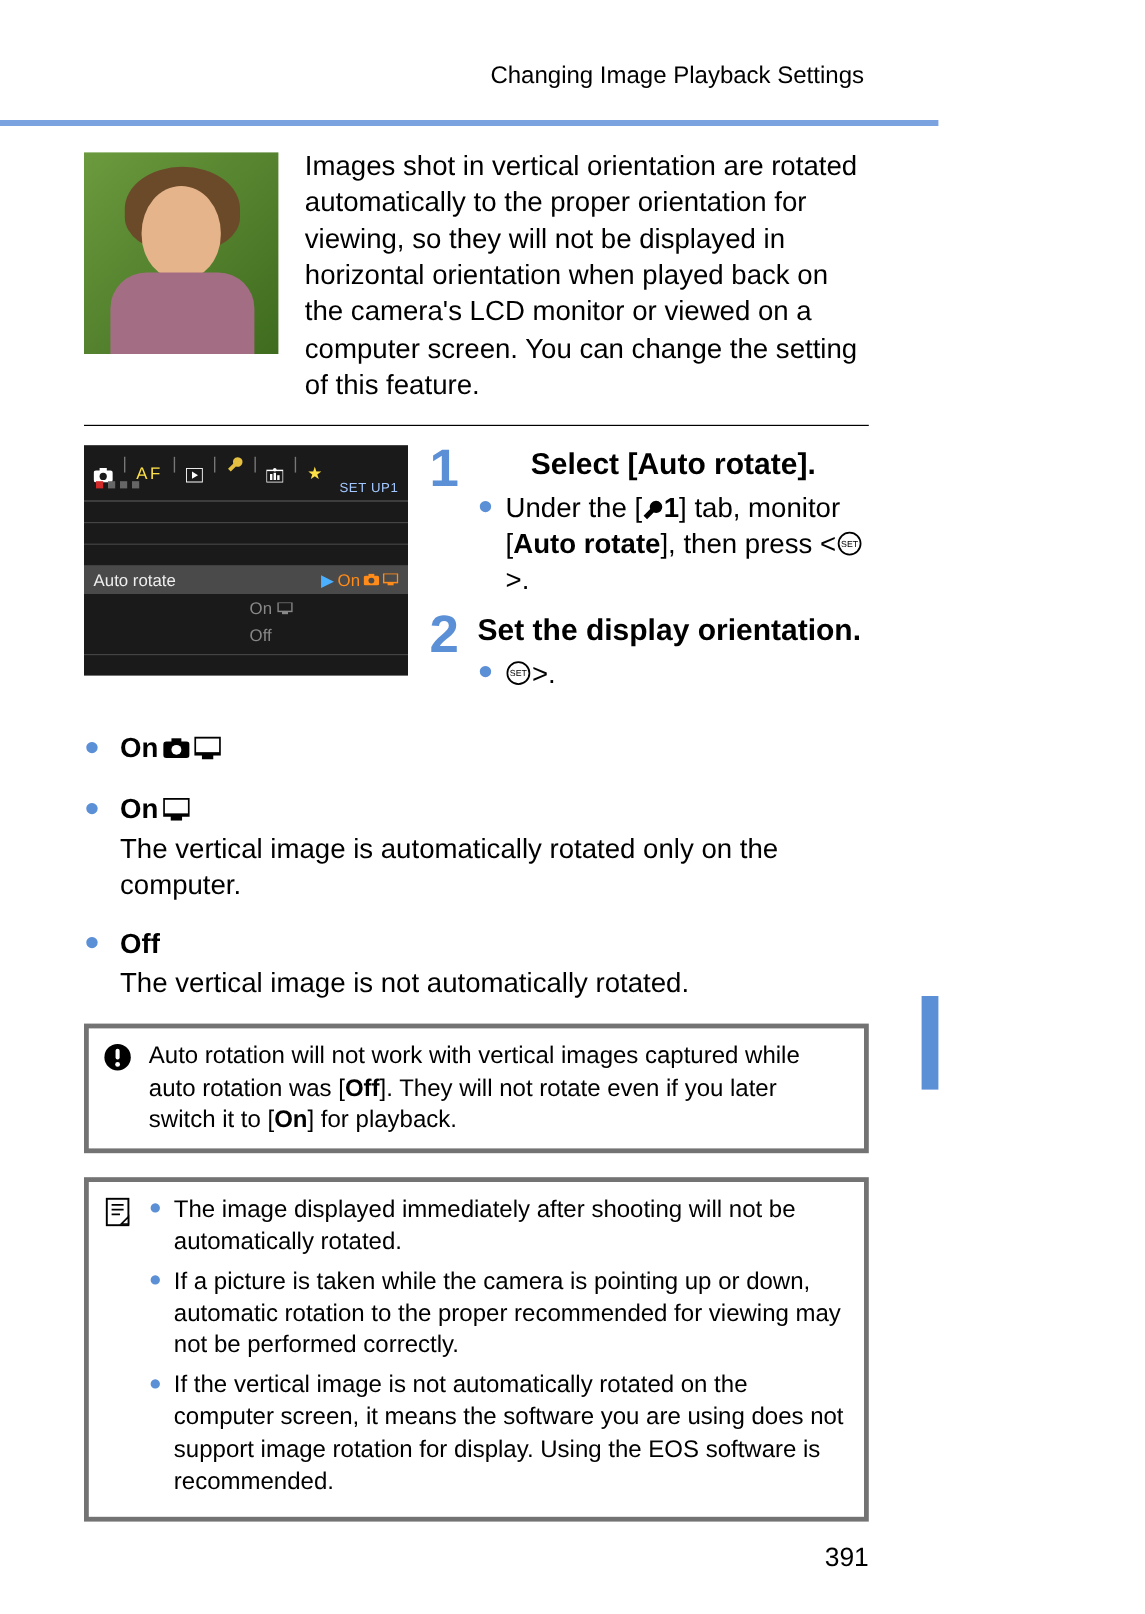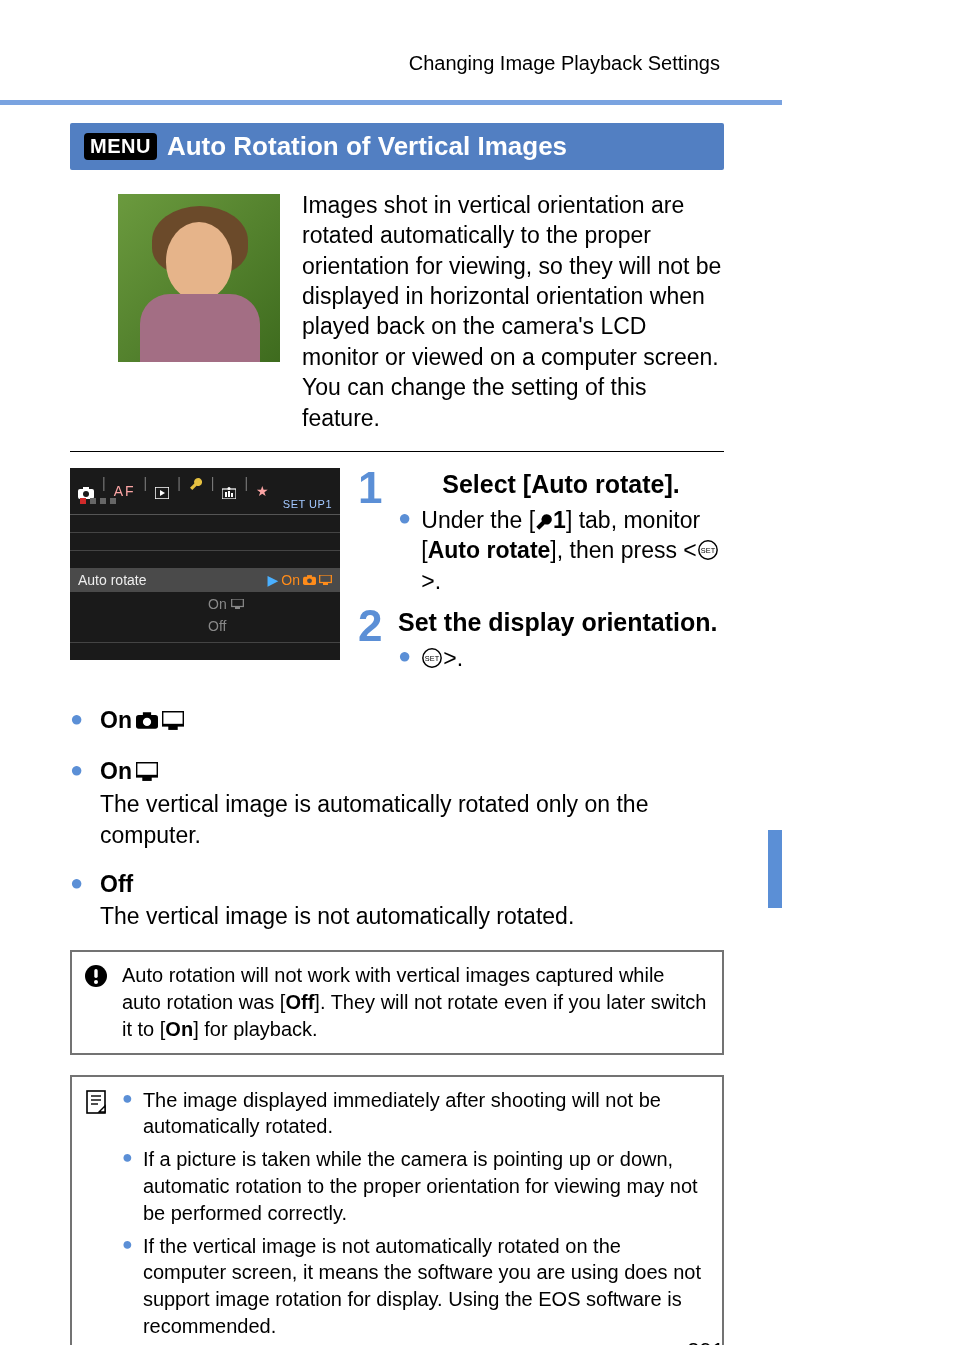--- a/index.html
+++ b/index.html
@@ -52,21 +52,20 @@
     font-weight: bold;
     padding: 2px 6px;
     border-radius: 4px;
     letter-spacing: 0.5px;
     display: inline-block;
   }
   .intro-row {
     display: flex;
     gap: 22px;
     margin-bottom: 18px;
-    margin-left: 48px;
   }
   .sample-photo {
     width: 162px;
     height: 168px;
     flex: 0 0 162px;
     background: linear-gradient(135deg, #6b9a3e 0%, #3e6b1e 100%);
     position: relative;
     overflow: hidden;
     margin-top:4px;
   }
@@ -117,21 +116,21 @@
   }
   .cs-tabs {
     position: absolute;
     left: 0; right: 0; top: 4px;
     display: flex;
     align-items: center;
     height: 22px;
     padding: 0 8px;
     gap: 8px;
   }
-  .cs-tabs .icon-white { color: #fca5a5; letter-spacing: 2px; margin-top: 16px; }
+  .cs-tabs .icon-white { color: #fde047; letter-spacing: 2px; margin-top: 16px; }
   .cs-tabs .icon-yel { color: #e5c040; font-weight: bold; }
   .cs-tabs .sep { color: #777; }
   .cs-dots {
     position: absolute;
     left: 10px; top: 30px;
     display: flex; gap: 4px;
   }
   .cs-dots .d { width: 6px; height: 6px; background: #666; }
   .cs-dots .d.r { background: #d02a2a; }
   .cs-setup {
@@ -220,21 +219,21 @@
   }
   .opt .body .label {
     font-weight: bold;
     margin-bottom: 2px;
     display: flex;
     align-items: center;
     gap: 4px;
   }
   .note-box {
     margin-top: 16px;
-    border: 2px solid #737373;
+    border: 4px solid #737373;
     padding: 10px 14px 10px 12px;
     font-size: 20px;
     line-height: 1.34;
     display: flex;
     gap: 12px;
   }
   .note-box.tips {
     margin-top: 20px;
   }
   .note-icon {
@@ -273,24 +272,20 @@
 </head>
 <body>
 
 <div class="page">
 
   <div class="header-text">Changing Image Playback Settings</div>
   <div class="topline">
     <div class="seg"></div>
   </div>
 
-  <div class="section-title-bar">
-    <span class="menu-badge">MENU</span>
-    <span>Auto Rotation of Vertical Images</span>
-  </div>
 
   <div class="intro-row">
     <div class="sample-photo">
       <div class="hair"></div>
         <div class="face"></div>
         <div class="body"></div>
     </div>
     <div class="intro-text">Images shot in vertical orientation are rotated automatically to the proper orientation for viewing, so they will not be displayed in horizontal orientation when played back on the camera's LCD monitor or viewed on a computer screen. You can change the setting of this feature.</div>
   </div>
 
@@ -472,21 +467,21 @@
         <polygon points="15,23 21,17 21,23" fill="#fff" stroke="#000" stroke-width="1.4"></polygon>
       </svg>
     </div>
     <div class="note-content">
       <div class="nb">
           <span class="ndot">●</span>
           <span>The image displayed immediately after shooting will not be automatically rotated.</span>
         </div>
       <div class="nb">
           <span class="ndot">●</span>
-          <span>If a picture is taken while the camera is pointing up or down, automatic rotation to the proper orientation for viewing may not be performed correctly.</span>
+          <span>If a picture is taken while the camera is pointing up or down, automatic rotation to the proper recommended for viewing may not be performed correctly.</span>
         </div>
       <div class="nb">
           <span class="ndot">●</span>
           <span>If the vertical image is not automatically rotated on the computer screen, it means the software you are using does not support image rotation for display. Using the EOS software is recommended.</span>
         </div>
     </div>
   </div>
 
   <div class="pagenum">391</div>
   <div class="side-tab"></div>

